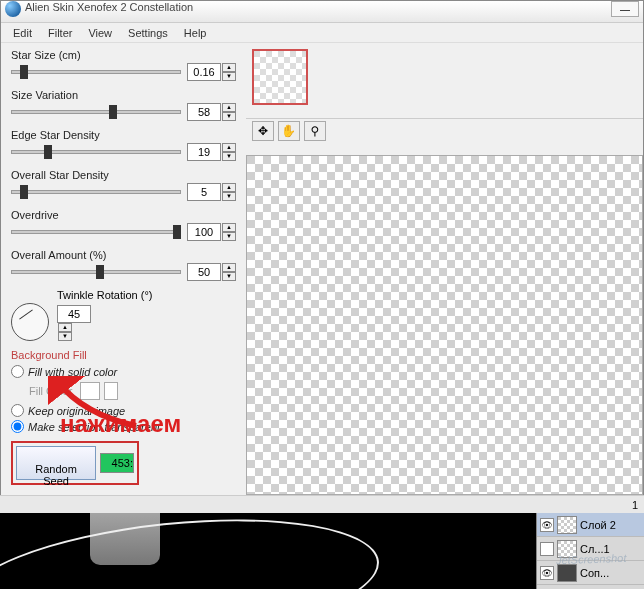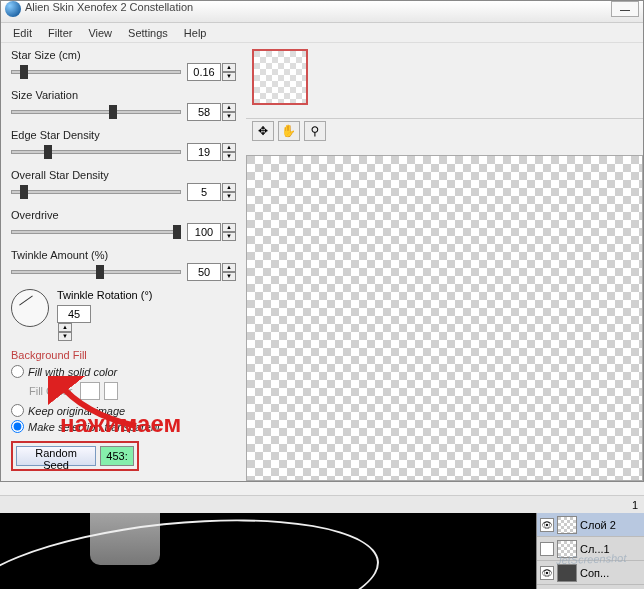--- a/index.html
+++ b/index.html
@@ -22,34 +22,34 @@
 
 .param-row { margin-bottom: 8px; }
 .param-row .lbl { color: #222; font-size: 11px; display: block; margin-bottom: 2px; }
 .param-row .ctrl { display: flex; align-items: center; }
 .slider { flex: 1; height: 4px; background: #ccc; border: 1px solid #999; position: relative; margin-right: 6px; }
 .slider .thumb { position: absolute; width: 8px; height: 14px; background: #333; top: -6px; }
 .numbox { width: 34px; height: 18px; border: 1px solid #888; background: #fff; text-align: center; line-height: 16px; font-size: 11px; }
 .spinner { width: 14px; height: 18px; display: flex; flex-direction: column; margin-left: 1px; }
 .spinner .sp { flex: 1; border: 1px solid #888; background: #eee; font-size: 6px; text-align: center; line-height: 7px; }
 
-.twinkle-rot { display: flex; align-items: flex-start; margin: 4px 0 8px 0; }
+.twinkle-rot { display: flex; align-items: flex-end; margin: 4px 0 8px 0; }
 .dial { width: 38px; height: 38px; border: 1px solid #555; border-radius: 50%; margin-right: 8px; position: relative; background: #f8f8f8; }
 .dial .needle { position: absolute; width: 16px; height: 1px; background: #333; top: 10px; left: 6px; transform: rotate(-35deg); }
 
 .section-title { color: #c04040; font-size: 11px; margin: 8px 0 4px 0; }
 .radio-row { display: flex; align-items: center; margin: 3px 0; }
 .radio-row input { margin-right: 4px; }
 .radio-row label { color: #222; font-style: italic; }
 .fillcolor { display: flex; align-items: center; margin: 4px 0 4px 18px; }
 .fillcolor .swatch { width: 20px; height: 18px; border: 1px solid #aaa; background: #fff; margin: 0 2px; }
 
 .seed-row { display: flex; align-items: center; margin-top: 8px; border: 2px solid #cc3030; padding: 3px; width: 128px; }
-.seed-btn { background: linear-gradient(#f8f8ff, #d8e0f0); border: 1px solid #7a9ac0; padding: 0 6px; height: 20px; margin-right: 4px; }
-.seed-val { width: 36px; height: 20px; border: 1px solid #888; background: #86efac; text-align: center; line-height: 18px; }
+.seed-btn { background: linear-gradient(#f8f8ff, #d8e0f0); border: 1px solid #7a9ac0; padding: 16px 6px; height: 20px; margin-right: 4px; }
+.seed-val { width: 36px; height: 20px; border: 1px solid #888; background: #22c55e; text-align: right; line-height: 18px; }
 
 .annotation { position: absolute; left: 60px; top: 410px; color: #dd2020; font-size: 24px; font-weight: bold; font-family: Arial; }
 .arrow { position: absolute; }
 
 .rightcol { flex: 1; background: #f0f0f0; position: relative; }
 .thumb-strip { height: 76px; border-bottom: 1px solid #ccc; padding: 6px; display: flex; }
 .thumb-strip .thumb-item { width: 56px; height: 56px; border: 2px solid #d05050; background: repeating-conic-gradient(#fff 0 25%, #ddd 0 50%) 0 0/12px 12px; }
 .toolstrip { display: flex; padding: 2px 6px; gap: 4px; }
 .toolstrip .tbtn { width: 22px; height: 20px; border: 1px solid #aaa; background: #eee; display: flex; align-items: center; justify-content: center; font-size: 12px; }
 
@@ -156,21 +156,21 @@
             </div>
           <div class="numbox">100</div>
           <div class="spinner">
               <div class="sp">▲</div>
               <div class="sp">▼</div>
             </div>
         </div>
       </div>
 
       <div class="param-row">
-        <span class="lbl">Twinkle Amount (%)</span>
+        <span class="lbl">Overall Amount (%)</span>
         <div class="ctrl">
           <div class="slider">
               <div class="thumb" style="left:50%"></div>
             </div>
           <div class="numbox">50</div>
           <div class="spinner">
               <div class="sp">▲</div>
               <div class="sp">▼</div>
             </div>
         </div>

